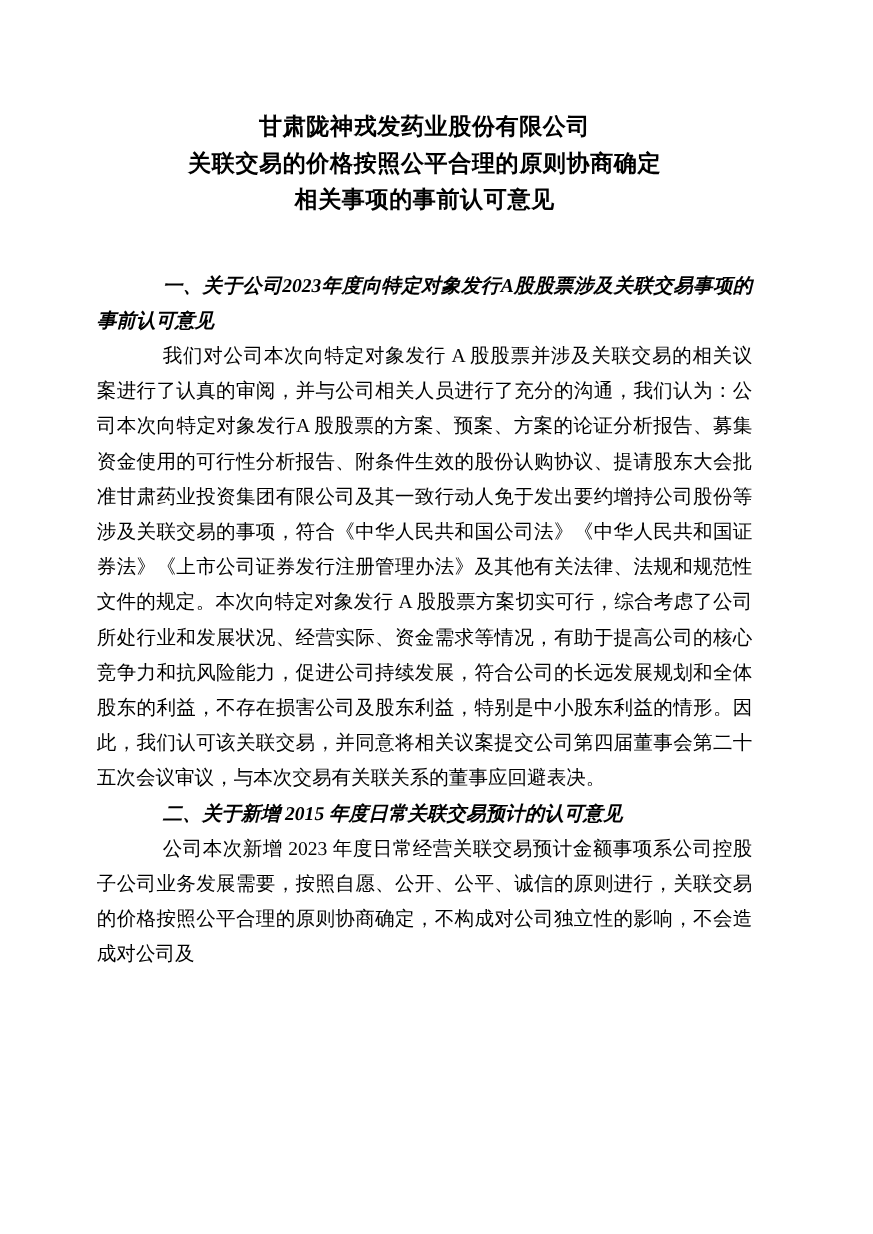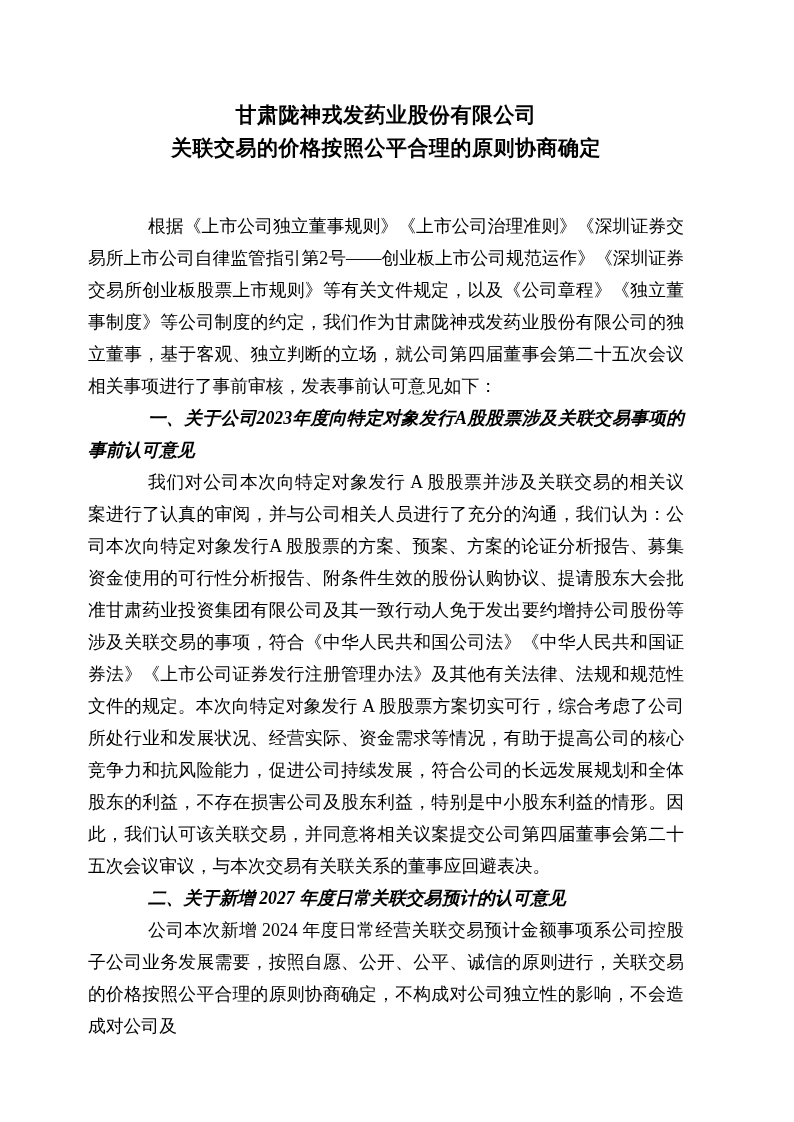--- a/index.html
+++ b/index.html
@@ -42,21 +42,21 @@
     font-style: italic;
   }
 </style>
 </head>
 <body>
 
 <div class="page">
   <div class="doc-title">
     <div>甘肃陇神戎发药业股份有限公司</div>
     <div>关联交易的价格按照公平合理的原则协商确定</div>
+    <div>相关事项的事前认可意见</div>
   </div>
   <div class="doc-body">
-      <p class="para">根据《上市公司独立董事规则》《上市公司治理准则》《深圳证券交易所上市公司自律监管指引第2号——创业板上市公司规范运作》《深圳证券交易所创业板股票上市规则》等有关文件规定，以及《公司章程》《独立董事制度》等公司制度的约定，我们作为甘肃陇神戎发药业股份有限公司的独立董事，基于客观、独立判断的立场，就公司第四届董事会第二十五次会议相关事项进行了事前审核，发表事前认可意见如下：</p>
       <p class="para heading">一、关于公司2023年度向特定对象发行A股股票涉及关联交易事项的事前认可意见</p>
       <p class="para">我们对公司本次向特定对象发行 A 股股票并涉及关联交易的相关议案进行了认真的审阅，并与公司相关人员进行了充分的沟通，我们认为：公司本次向特定对象发行A 股股票的方案、预案、方案的论证分析报告、募集资金使用的可行性分析报告、附条件生效的股份认购协议、提请股东大会批准甘肃药业投资集团有限公司及其一致行动人免于发出要约增持公司股份等涉及关联交易的事项，符合《中华人民共和国公司法》《中华人民共和国证券法》《上市公司证券发行注册管理办法》及其他有关法律、法规和规范性文件的规定。本次向特定对象发行 A 股股票方案切实可行，综合考虑了公司所处行业和发展状况、经营实际、资金需求等情况，有助于提高公司的核心竞争力和抗风险能力，促进公司持续发展，符合公司的长远发展规划和全体股东的利益，不存在损害公司及股东利益，特别是中小股东利益的情形。因此，我们认可该关联交易，并同意将相关议案提交公司第四届董事会第二十五次会议审议，与本次交易有关联关系的董事应回避表决。</p>
-      <p class="para heading">二、关于新增 2027 年度日常关联交易预计的认可意见</p>
-      <p class="para">公司本次新增 2024 年度日常经营关联交易预计金额事项系公司控股子公司业务发展需要，按照自愿、公开、公平、诚信的原则进行，关联交易的价格按照公平合理的原则协商确定，不构成对公司独立性的影响，不会造成对公司及</p>
+      <p class="para heading">二、关于新增 2015 年度日常关联交易预计的认可意见</p>
+      <p class="para">公司本次新增 2023 年度日常经营关联交易预计金额事项系公司控股子公司业务发展需要，按照自愿、公开、公平、诚信的原则进行，关联交易的价格按照公平合理的原则协商确定，不构成对公司独立性的影响，不会造成对公司及</p>
     </div>
 </div>
 
 </body></html>

